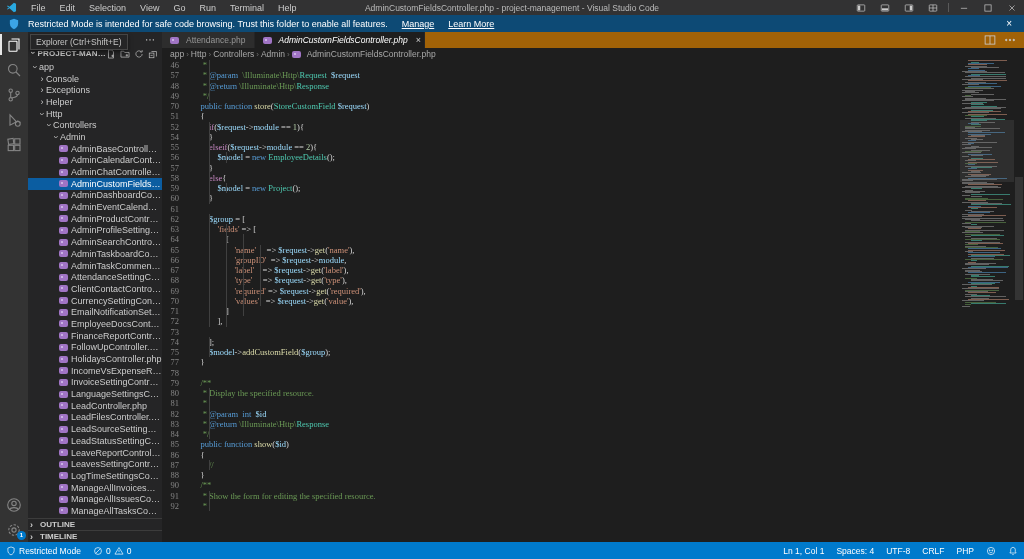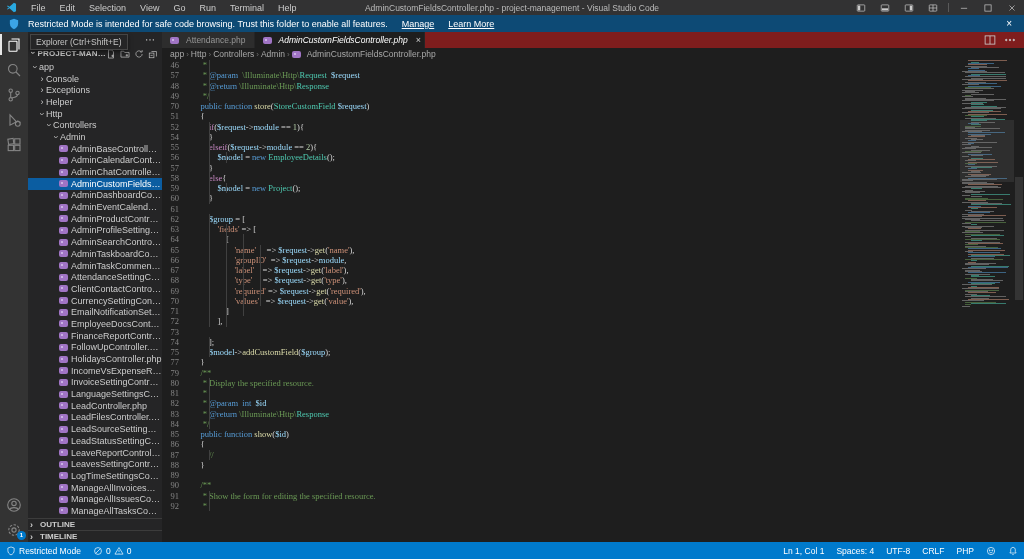--- a/index.html
+++ b/index.html
@@ -58,21 +58,21 @@
   .php-ico { width:9px; height:7px; border-radius:2px; background:#A074C4; flex:0 0 auto; margin-right:3px; position:relative; }
   .php-ico::after{ content:""; position:absolute; left:2px; top:2px; width:2px; height:2px; border-radius:50%; background:#d9c7ee;}
   .tree-label { overflow:hidden; text-overflow:ellipsis; }
   .bottom-sections { margin-top:auto; }
   .bottom-sec { height:12px; border-top:1px solid #3C3C3C; display:flex; align-items:center; font-size:8px; font-weight:bold;
     padding-left:2px; color:#CCCCCC; cursor:pointer; }
   .bottom-sec .chev { font-size:9px; width:8px; margin-right:2px; }
 
   
   .editor-col { flex:1; display:flex; flex-direction:column; min-width:0; }
-  .tabbar { height:16px; background:#7f1d1d; display:flex; align-items:stretch; }
+  .tabbar { height:16px; background:#a16207; display:flex; align-items:stretch; }
   .tab { display:flex; align-items:center; padding:0 8px; font-size:8.5px; color:#969696; background:#2D2D2D;
     border-right:1px solid #252526; cursor:pointer; gap:4px; max-width:170px; }
   .tab.active { background:#1E1E1E; color:#FFFFFF; }
   .tab.active .tab-label { font-style:italic; }
   .tab-close { font-size:9px; margin-left:4px; color:#CCCCCC; }
   .tab-actions { margin-left:auto; display:flex; align-items:center; gap:8px; padding-right:8px; color:#CCCCCC; }
   .tab-actions svg { width:12px; height:12px; cursor:pointer; }
   .breadcrumb { height:12px; background:#1E1E1E; display:flex; align-items:center; font-size:8.5px; color:#A9A9A9;
     padding-left:8px; gap:2px; white-space:nowrap; }
   .bc-sep { color:#6e6e6e; font-size:8px; }
@@ -629,20 +629,24 @@
           </div>
           <div class="code-line">
             <span class="gutter-num">75</span>
             <span class="line-text"><span class="guide" style="left: 4ch;"></span><span class="tk-p">        </span><span class="tk-v">$model</span><span class="tk-p">-&gt;</span><span class="tk-f">addCustomField</span><span class="tk-p">(</span><span class="tk-v">$group</span><span class="tk-p">);</span></span>
           </div>
           <div class="code-line">
             <span class="gutter-num">77</span>
             <span class="line-text"><span class="tk-p">    }</span></span>
           </div>
           <div class="code-line">
+            <span class="gutter-num">78</span>
+            <span class="line-text"></span>
+          </div>
+          <div class="code-line">
             <span class="gutter-num">79</span>
             <span class="line-text"><span class="tk-c">    /**</span></span>
           </div>
           <div class="code-line">
             <span class="gutter-num">80</span>
             <span class="line-text"><span class="guide" style="left: 4ch;"></span><span class="tk-c">     * Display the specified resource.</span></span>
           </div>
           <div class="code-line">
             <span class="gutter-num">81</span>
             <span class="line-text"><span class="guide" style="left: 4ch;"></span><span class="tk-c">     *</span></span>
@@ -667,24 +671,20 @@
             <span class="gutter-num">86</span>
             <span class="line-text"><span class="tk-p">    {</span></span>
           </div>
           <div class="code-line">
             <span class="gutter-num">87</span>
             <span class="line-text"><span class="guide" style="left: 4ch;"></span><span class="tk-c">        //</span></span>
           </div>
           <div class="code-line">
             <span class="gutter-num">88</span>
             <span class="line-text"><span class="tk-p">    }</span></span>
-          </div>
-          <div class="code-line">
-            <span class="gutter-num">89</span>
-            <span class="line-text"></span>
           </div>
           <div class="code-line">
             <span class="gutter-num">90</span>
             <span class="line-text"><span class="tk-c">    /**</span></span>
           </div>
           <div class="code-line">
             <span class="gutter-num">91</span>
             <span class="line-text"><span class="guide" style="left: 4ch;"></span><span class="tk-c">     * Show the form for editing the specified resource.</span></span>
           </div>
           <div class="code-line">

